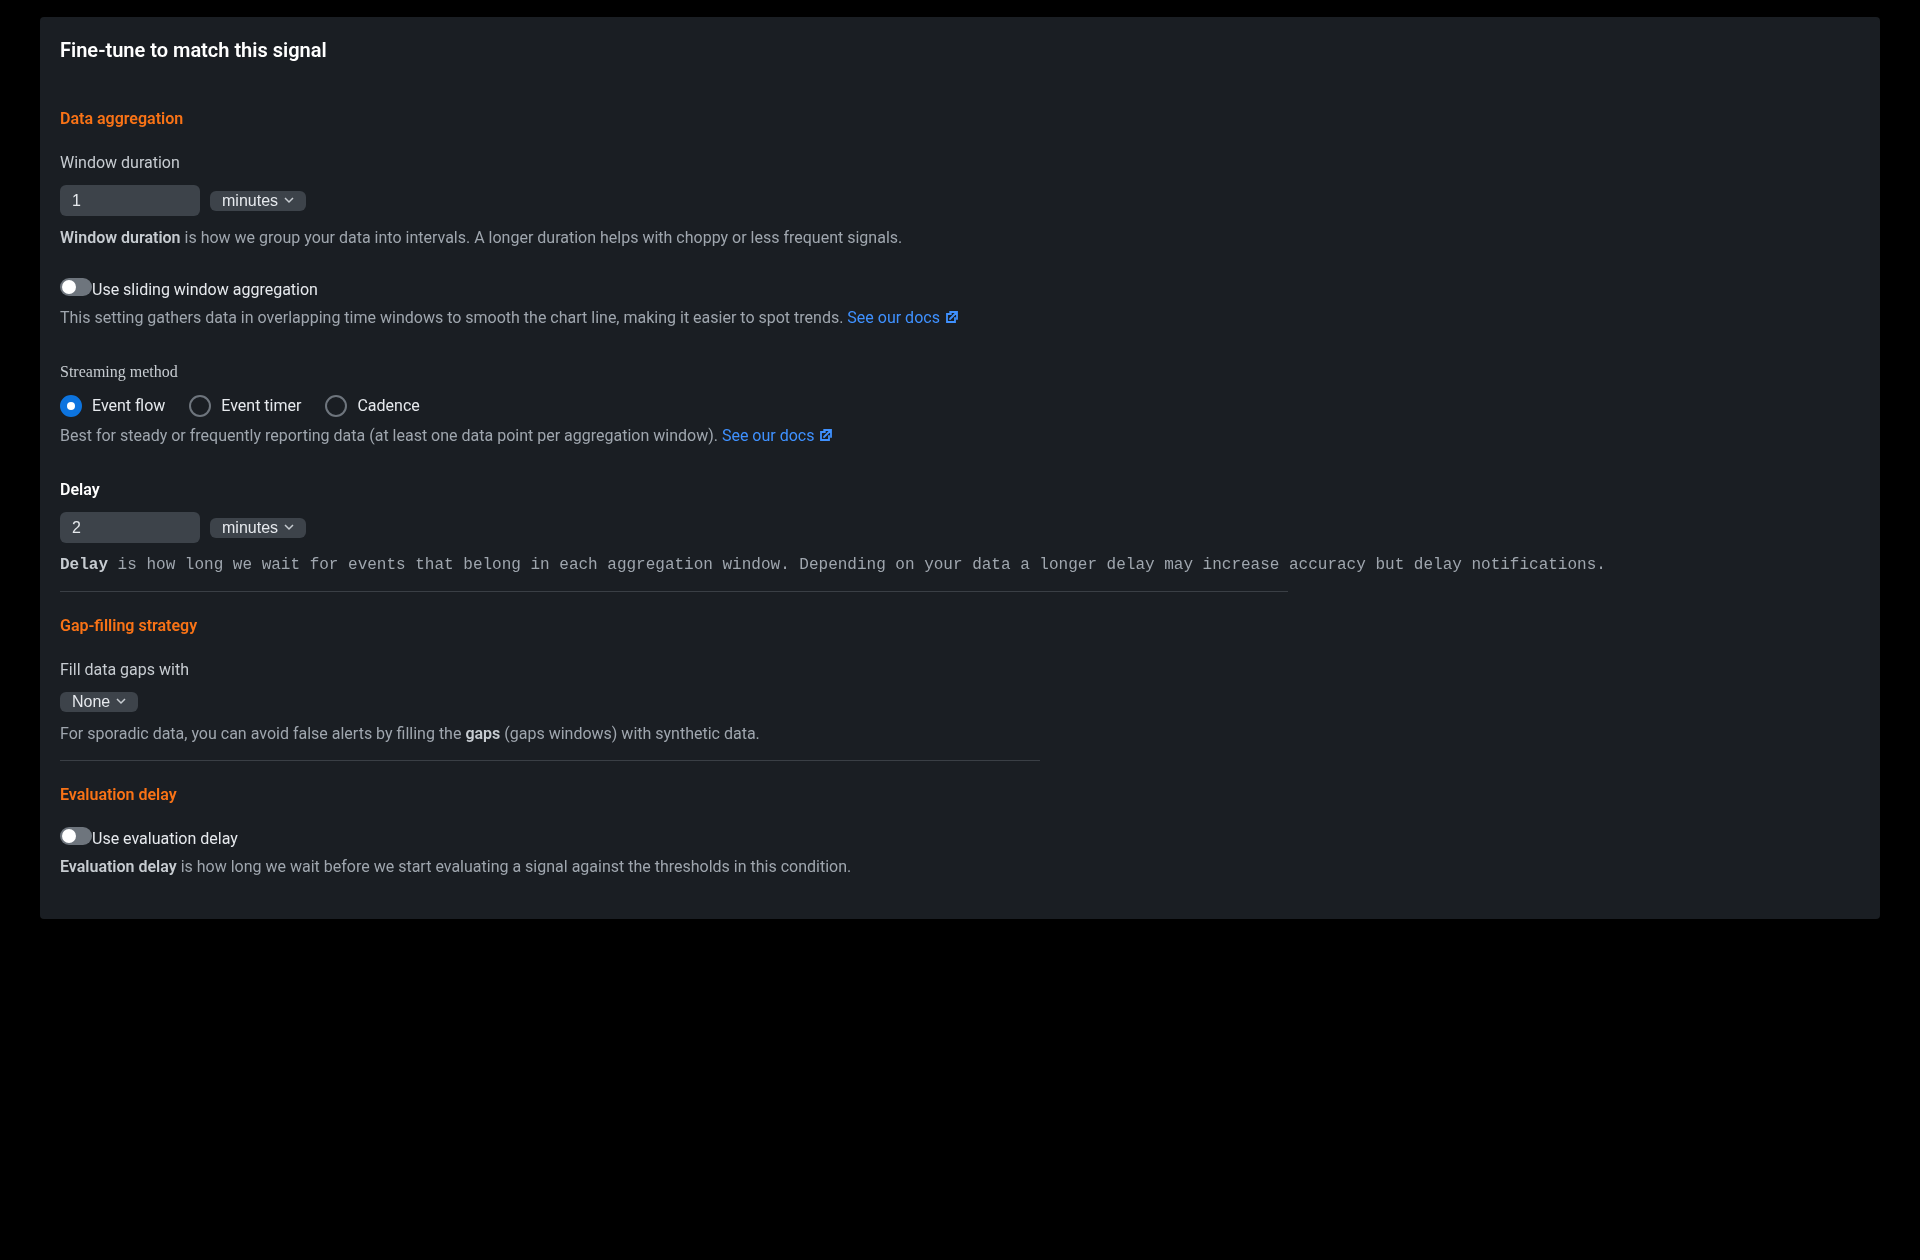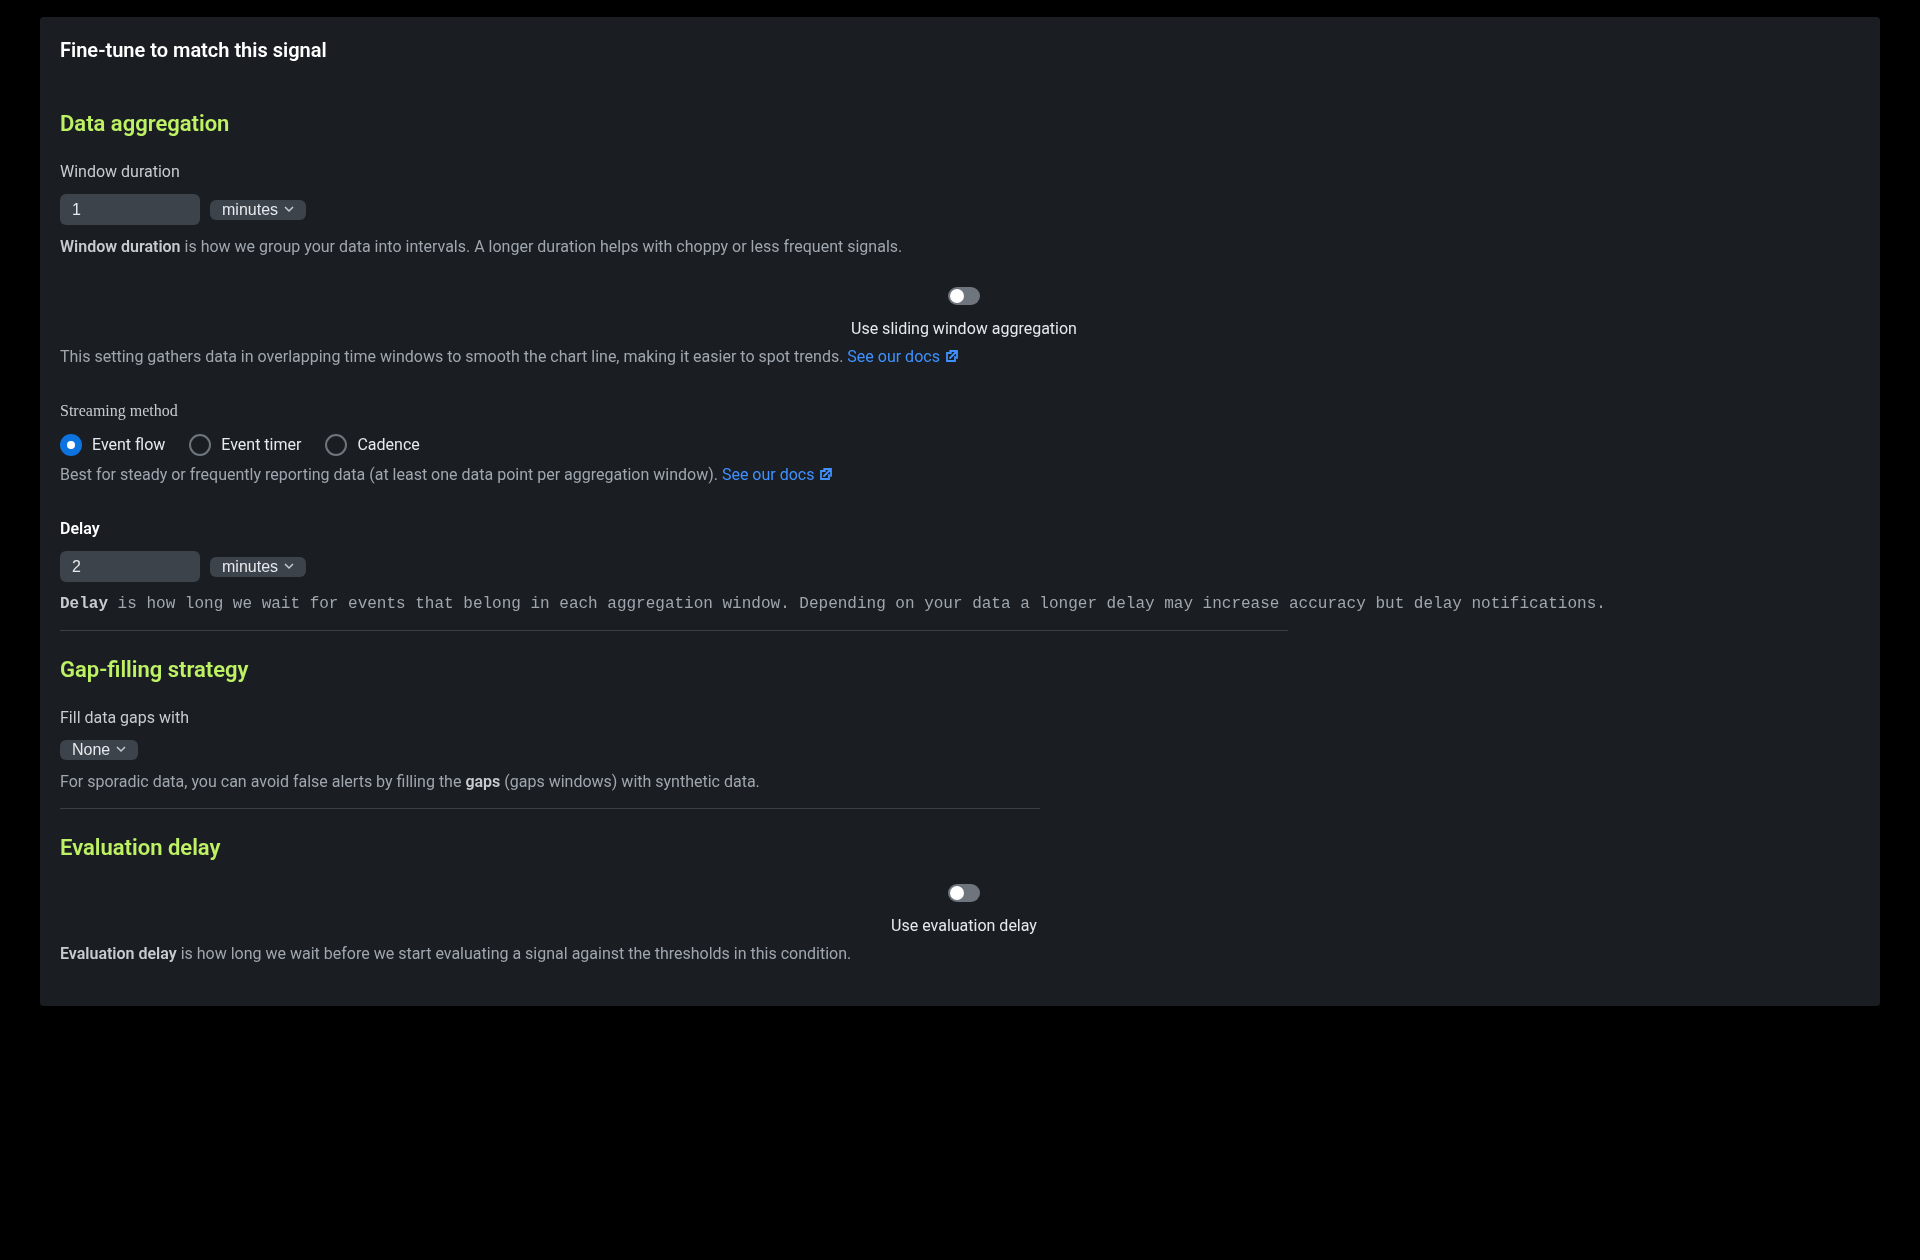--- a/index.html
+++ b/index.html
@@ -22,22 +22,22 @@
     border-radius: 4px;
     min-height: 863px;
   }
   .page-title {
     color: #ffffff;
     font-size: 20px;
     font-weight: 600;
     margin-bottom: 42px;
   }
   .section-title {
-    color: #bef264;
-    font-size: 22px;
+    color: #f97316;
+    font-size: 16px;
     font-weight: 600;
     margin-bottom: 20px;
   }
   .field-label {
     color: #c7ccd1;
     font-size: 16px;
     font-weight: 400;
     margin-bottom: 10px;
   }
   .field-row {
@@ -79,24 +79,21 @@
     color: #9fa6ae;
     font-size: 16px;
     margin-bottom: 28px;
   }
   .help-text b, .help-text strong {
     color: #c7ccd1;
     font-weight: 600;
   }
   .toggle-row {
     display: flex;
-    align-items: center;
-    gap: 12px;
     margin-bottom: 4px;
-    flex-direction: column;
   }
   .toggle {
     position: relative;
     width: 32px;
     height: 18px;
     background: #6e757d;
     border-radius: 9px;
     cursor: pointer;
     flex-shrink: 0;
   }

